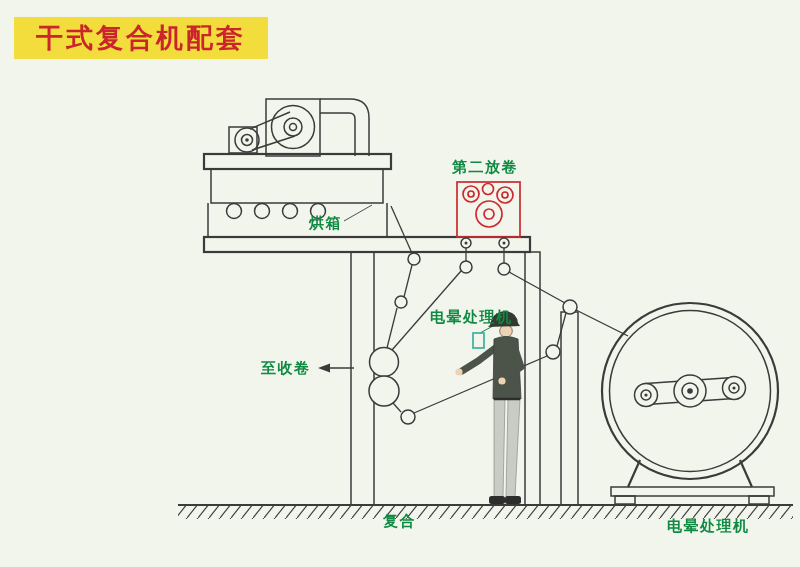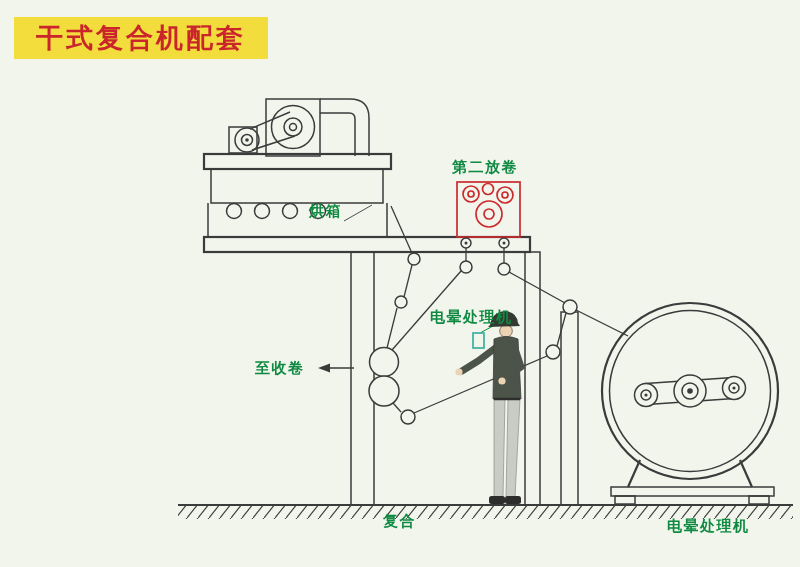--- a/index.html
+++ b/index.html
@@ -158,19 +158,19 @@
       <rect x="505" y="496" width="16" height="8" rx="2.5" fill="#2d2d2b"></rect>
     </g>
 
     <g>
       <line class="ln ln2" x1="178" y1="505" x2="793" y2="505"></line>
       <rect x="178" y="505" width="615" height="14" fill="url(#hatch)" stroke="none"></rect>
     </g>
   </svg>
 
   <div class="title">干式复合机配套</div>
-  <div class="lbl" style="left:309px; top:202px;">烘箱</div>
+  <div class="lbl" style="left:309px; top:214px;">烘箱</div>
   <div class="lbl" style="left:452px; top:158px;">第二放卷</div>
   <div class="lbl" style="left:430px; top:308px;">电晕处理机</div>
-  <div class="lbl" style="left:255px; top:359px;">至收卷</div>
+  <div class="lbl" style="left:261px; top:359px;">至收卷</div>
   <div class="lbl" style="left:383px; top:512px;">复合</div>
   <div class="lbl" style="left:667px; top:517px;">电晕处理机</div>
 </div>
 
 </body></html>

